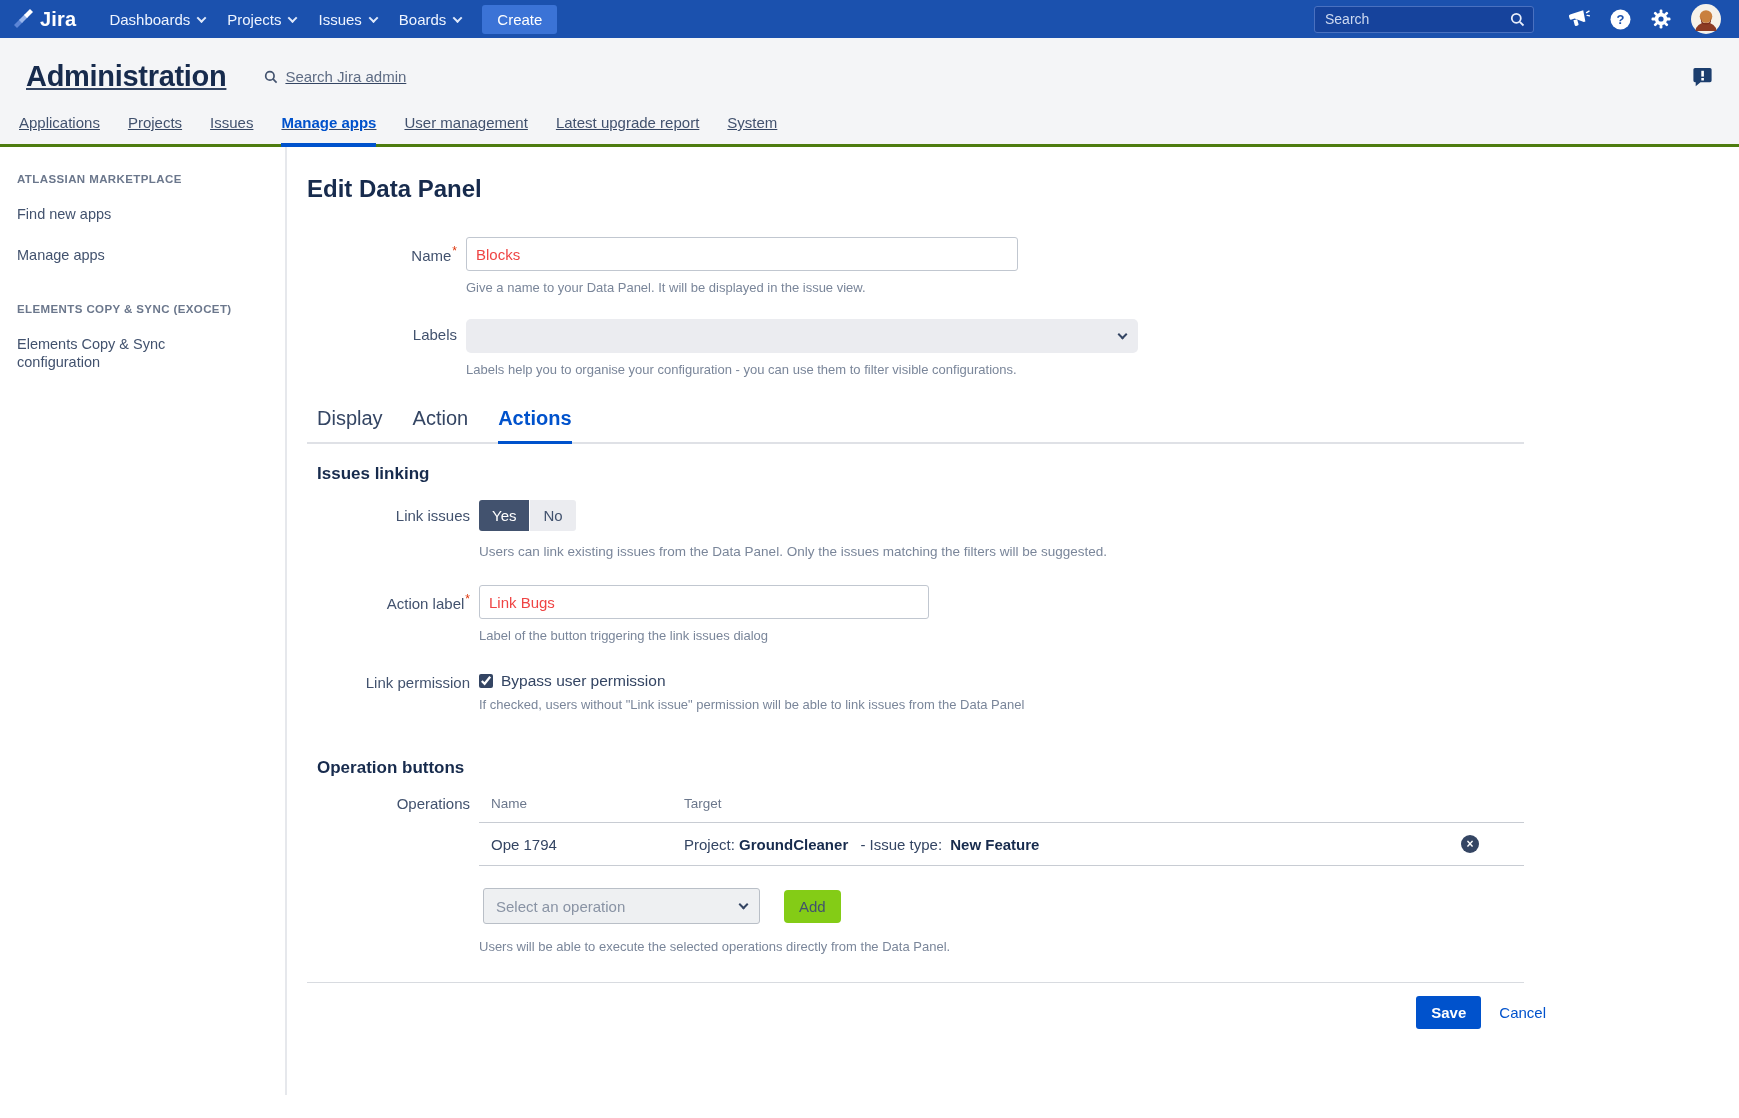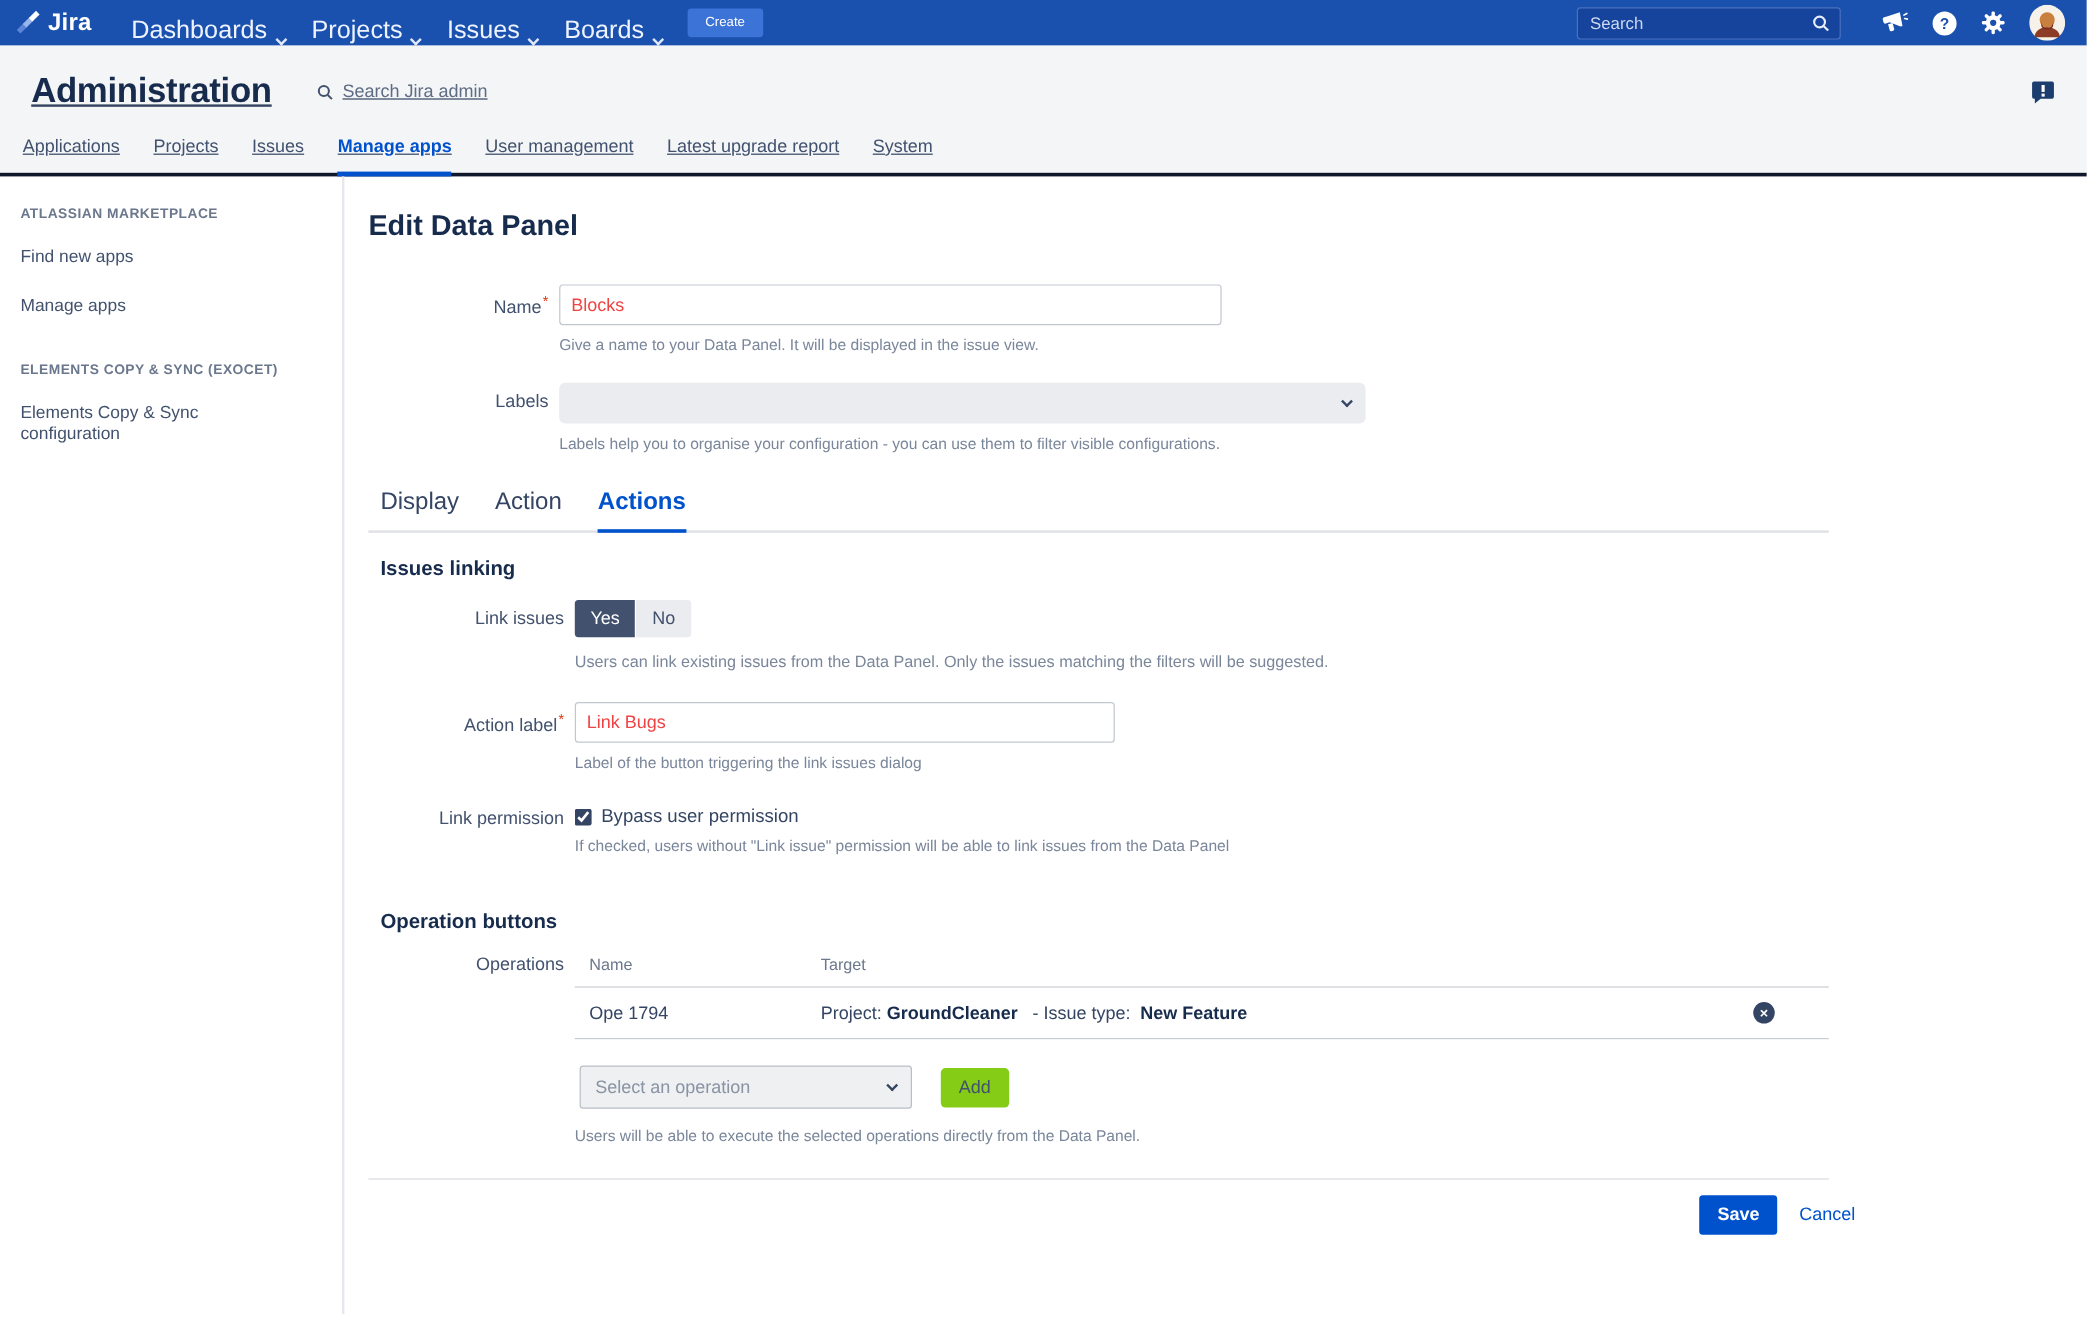--- a/index.html
+++ b/index.html
@@ -2,37 +2,37 @@
 <html><head>
 <meta charset="utf-8">
 <style>
   * { margin:0; padding:0; box-sizing:border-box; }
   html,body { width:1739px; height:1118px; background:#fff; font-family:"Liberation Sans",sans-serif; color:#344563; overflow:hidden; }
 
   
   .topnav { height:38px; background:#1b51ae; display:flex; align-items:center; padding:0 14px 0 12px; }
   .brand { display:flex; align-items:center; margin-right:22px; cursor:pointer; }
   .brand-name { color:#fff; font-size:20px; font-weight:700; margin-left:4px; letter-spacing:.2px; }
-  .nav-item { display:flex; align-items:flex-end; color:#eef4ff; font-size:21px; padding:0 11px; height:38px; cursor:pointer; }
+  .nav-item { display:flex; align-items:center; color:#eef4ff; font-size:15px; padding:0 11px; height:38px; cursor:pointer; }
   .chev { width:7px; height:7px; border-right:2px solid #dfe9fb; border-bottom:2px solid #dfe9fb; transform:rotate(45deg) translate(-1px,-1px); margin-left:8px; }
-  .create-btn { background:#3b73d6; color:#fff; font-size:11px; padding:6px 15px; border-radius:3px; margin-left:10px; cursor:pointer; }
+  .create-btn { background:#3b73d6; color:#fff; font-size:15px; padding:6px 15px; border-radius:3px; margin-left:10px; cursor:pointer; }
   .nav-spacer { flex:1; }
   .nav-search { width:220px; height:27px; background:#16439c; border:1px solid #4a71c0; border-radius:3px; display:flex; align-items:center; padding:0 8px 0 10px; margin-right:14px; }
   .nav-search-ph { flex:1; color:#cdd9f0; font-size:14px; }
   .nav-icon { margin-left:20px; display:flex; align-items:center; cursor:pointer; }
   .avatar-wrap { margin-left:20px; margin-right:4px; cursor:pointer; display:flex; }
 
   
   .admin-header { background:#f4f5f7;text-decoration:underline; }
   .admin-header-top { display:flex; align-items:center; padding:22px 26px 0 26px; }
   .admin-title { color:#172b4d; font-size:29px; font-weight:700; letter-spacing:-.3px; }
   .admin-search { display:flex; align-items:center; margin-left:38px; cursor:pointer; }
   .admin-search-label { color:#5e6c84; font-size:15px; margin-left:7px; }
   .hspacer { flex:1; }
-  .admin-tabs { display:flex; gap:28px; padding-left:19px; margin-top:21px; border-bottom:3px solid #0f172a; }
+  .admin-tabs { display:flex; gap:28px; padding-left:19px; margin-top:21px; border-bottom:3px solid #4d7c0f; }
   .atab { font-size:15px; color:#42526e; padding-bottom:12px; cursor:pointer; }
   .atab.active { color:#0052cc; font-weight:700; border-bottom:4px solid #0052cc; margin-bottom:-3px; }
 
   
   .body-row { display:flex; min-height:948px; }
   .sidebar { width:287px; border-right:2px solid #e6e8ec; padding:26px 14px 0 17px; flex-shrink:0; }
   .side-heading { color:#6b778c; font-size:11.5px; font-weight:700; letter-spacing:.4px; margin-bottom:20px; }
   .side-link { color:#42526e; font-size:14.5px; margin-bottom:23px; line-height:1.25; max-width:175px; cursor:pointer; }
   .side-gap { height:16px; }
 

